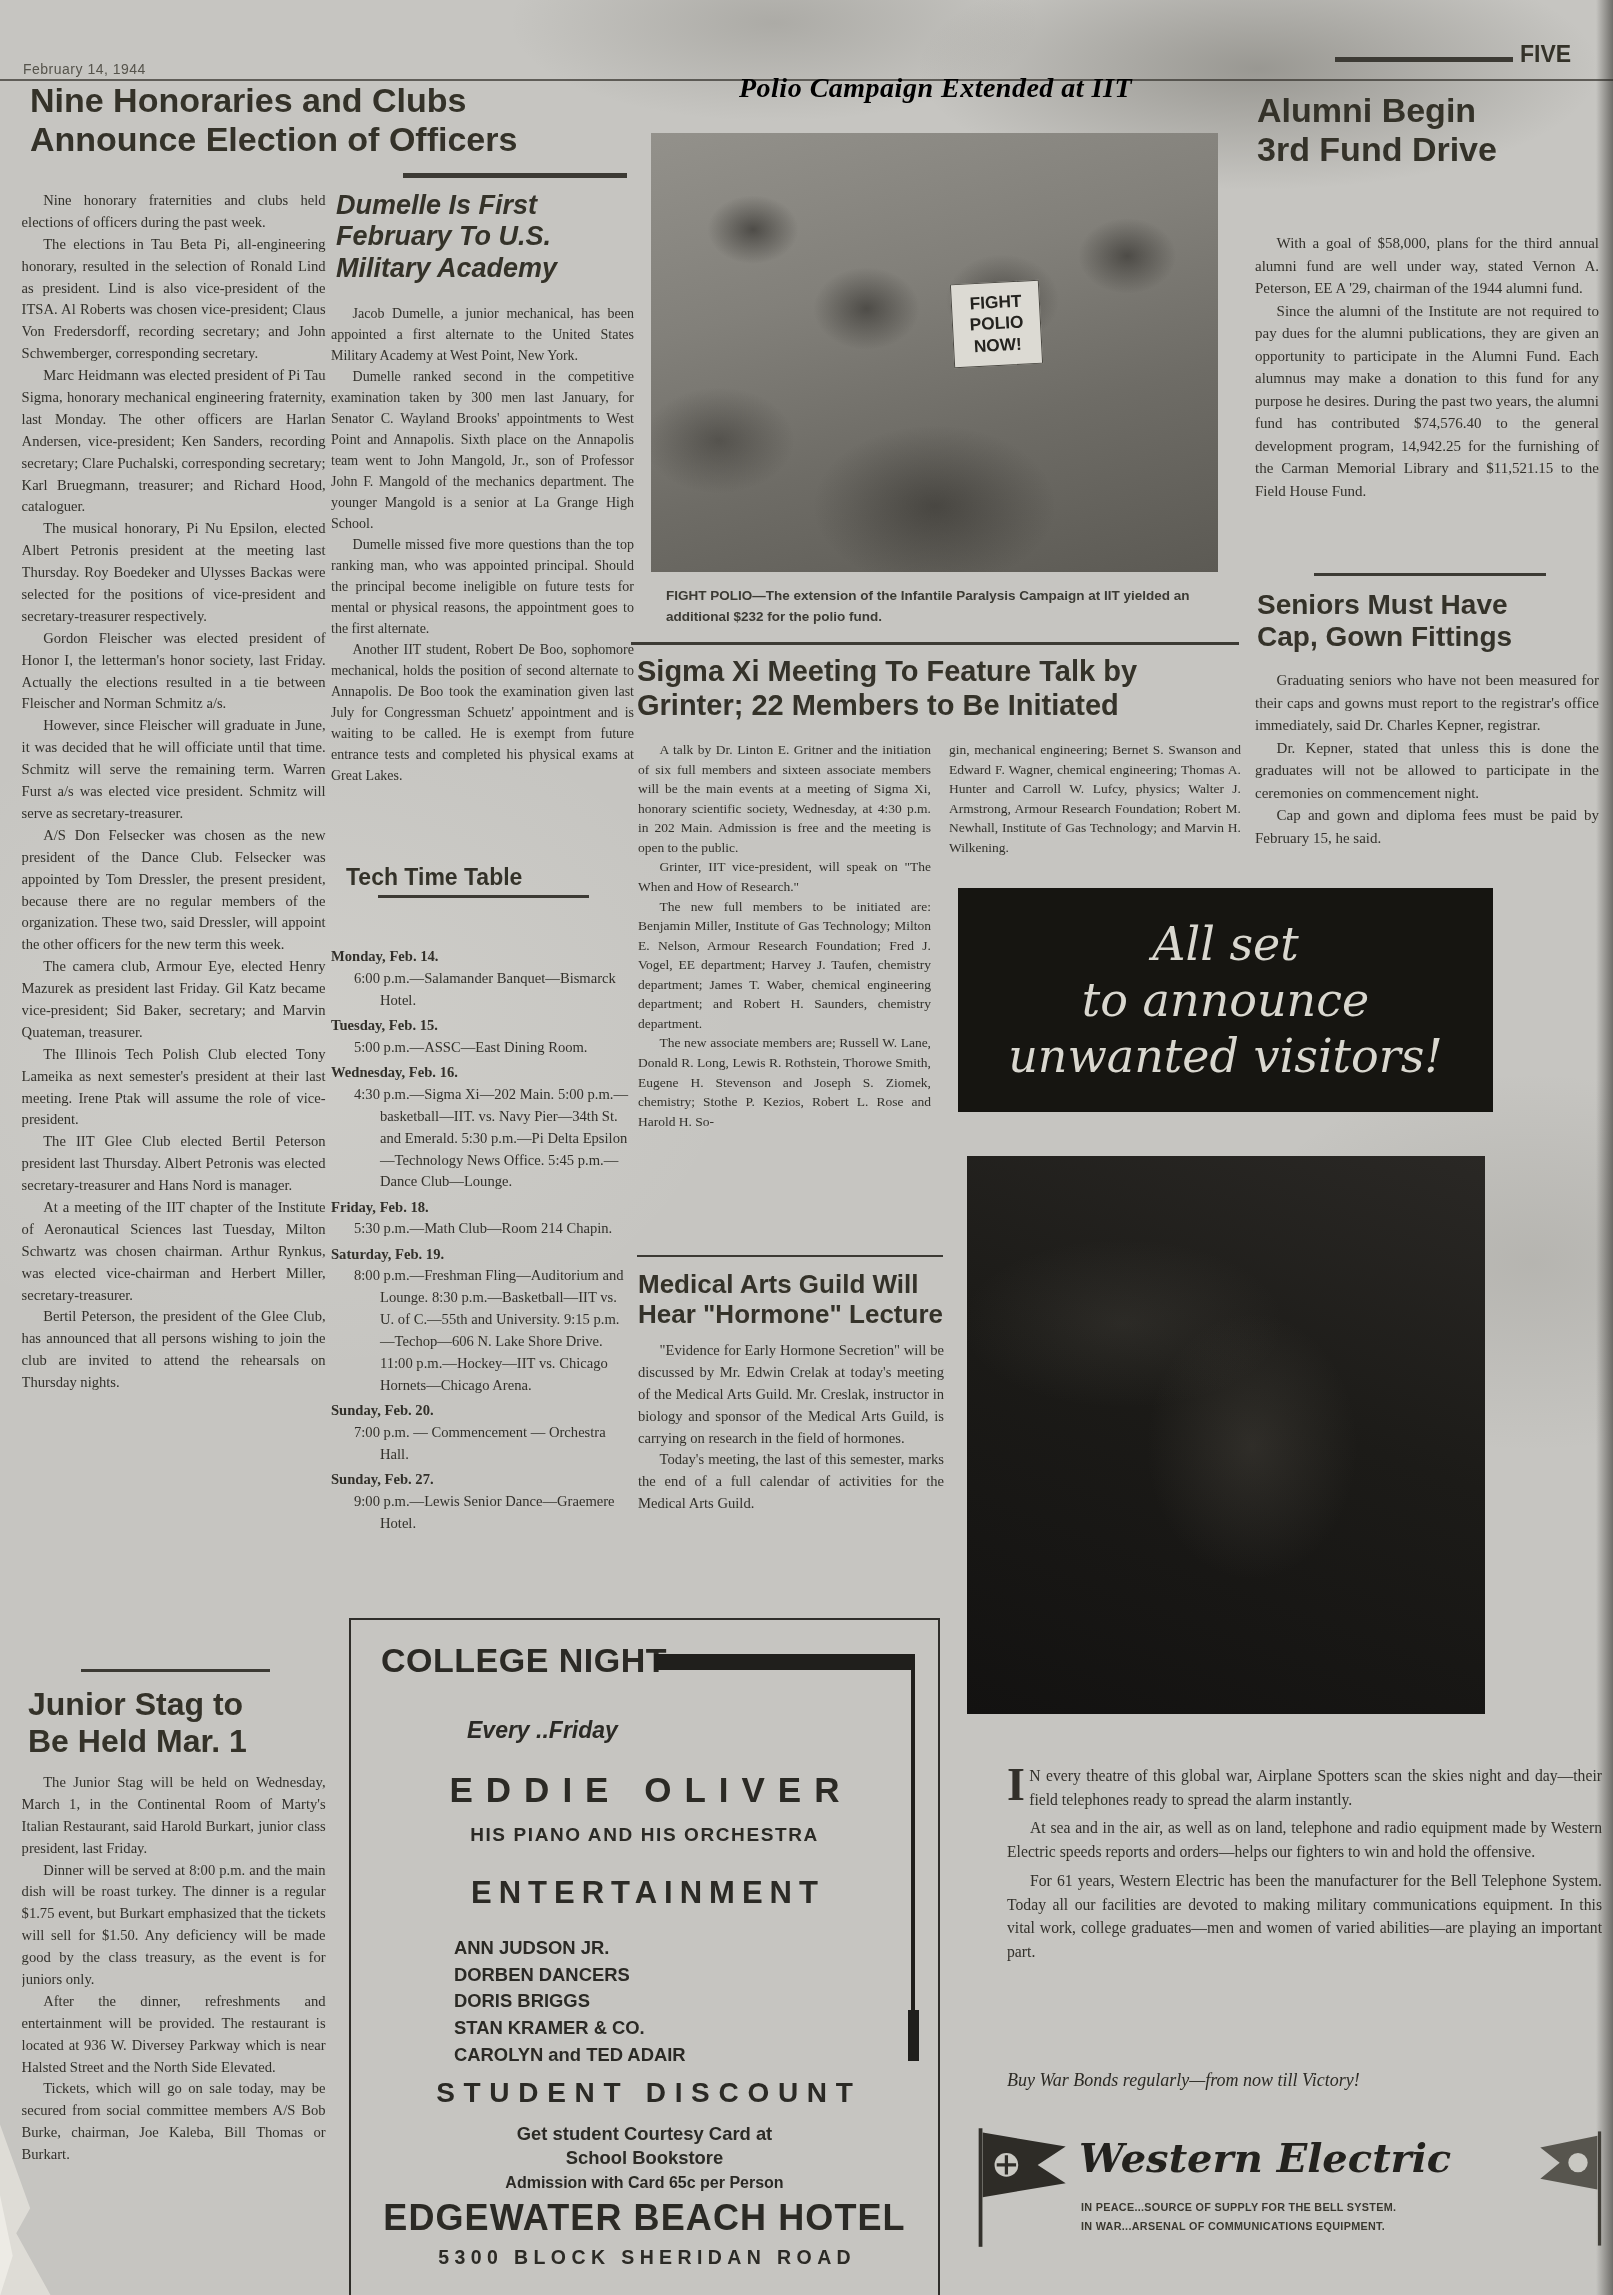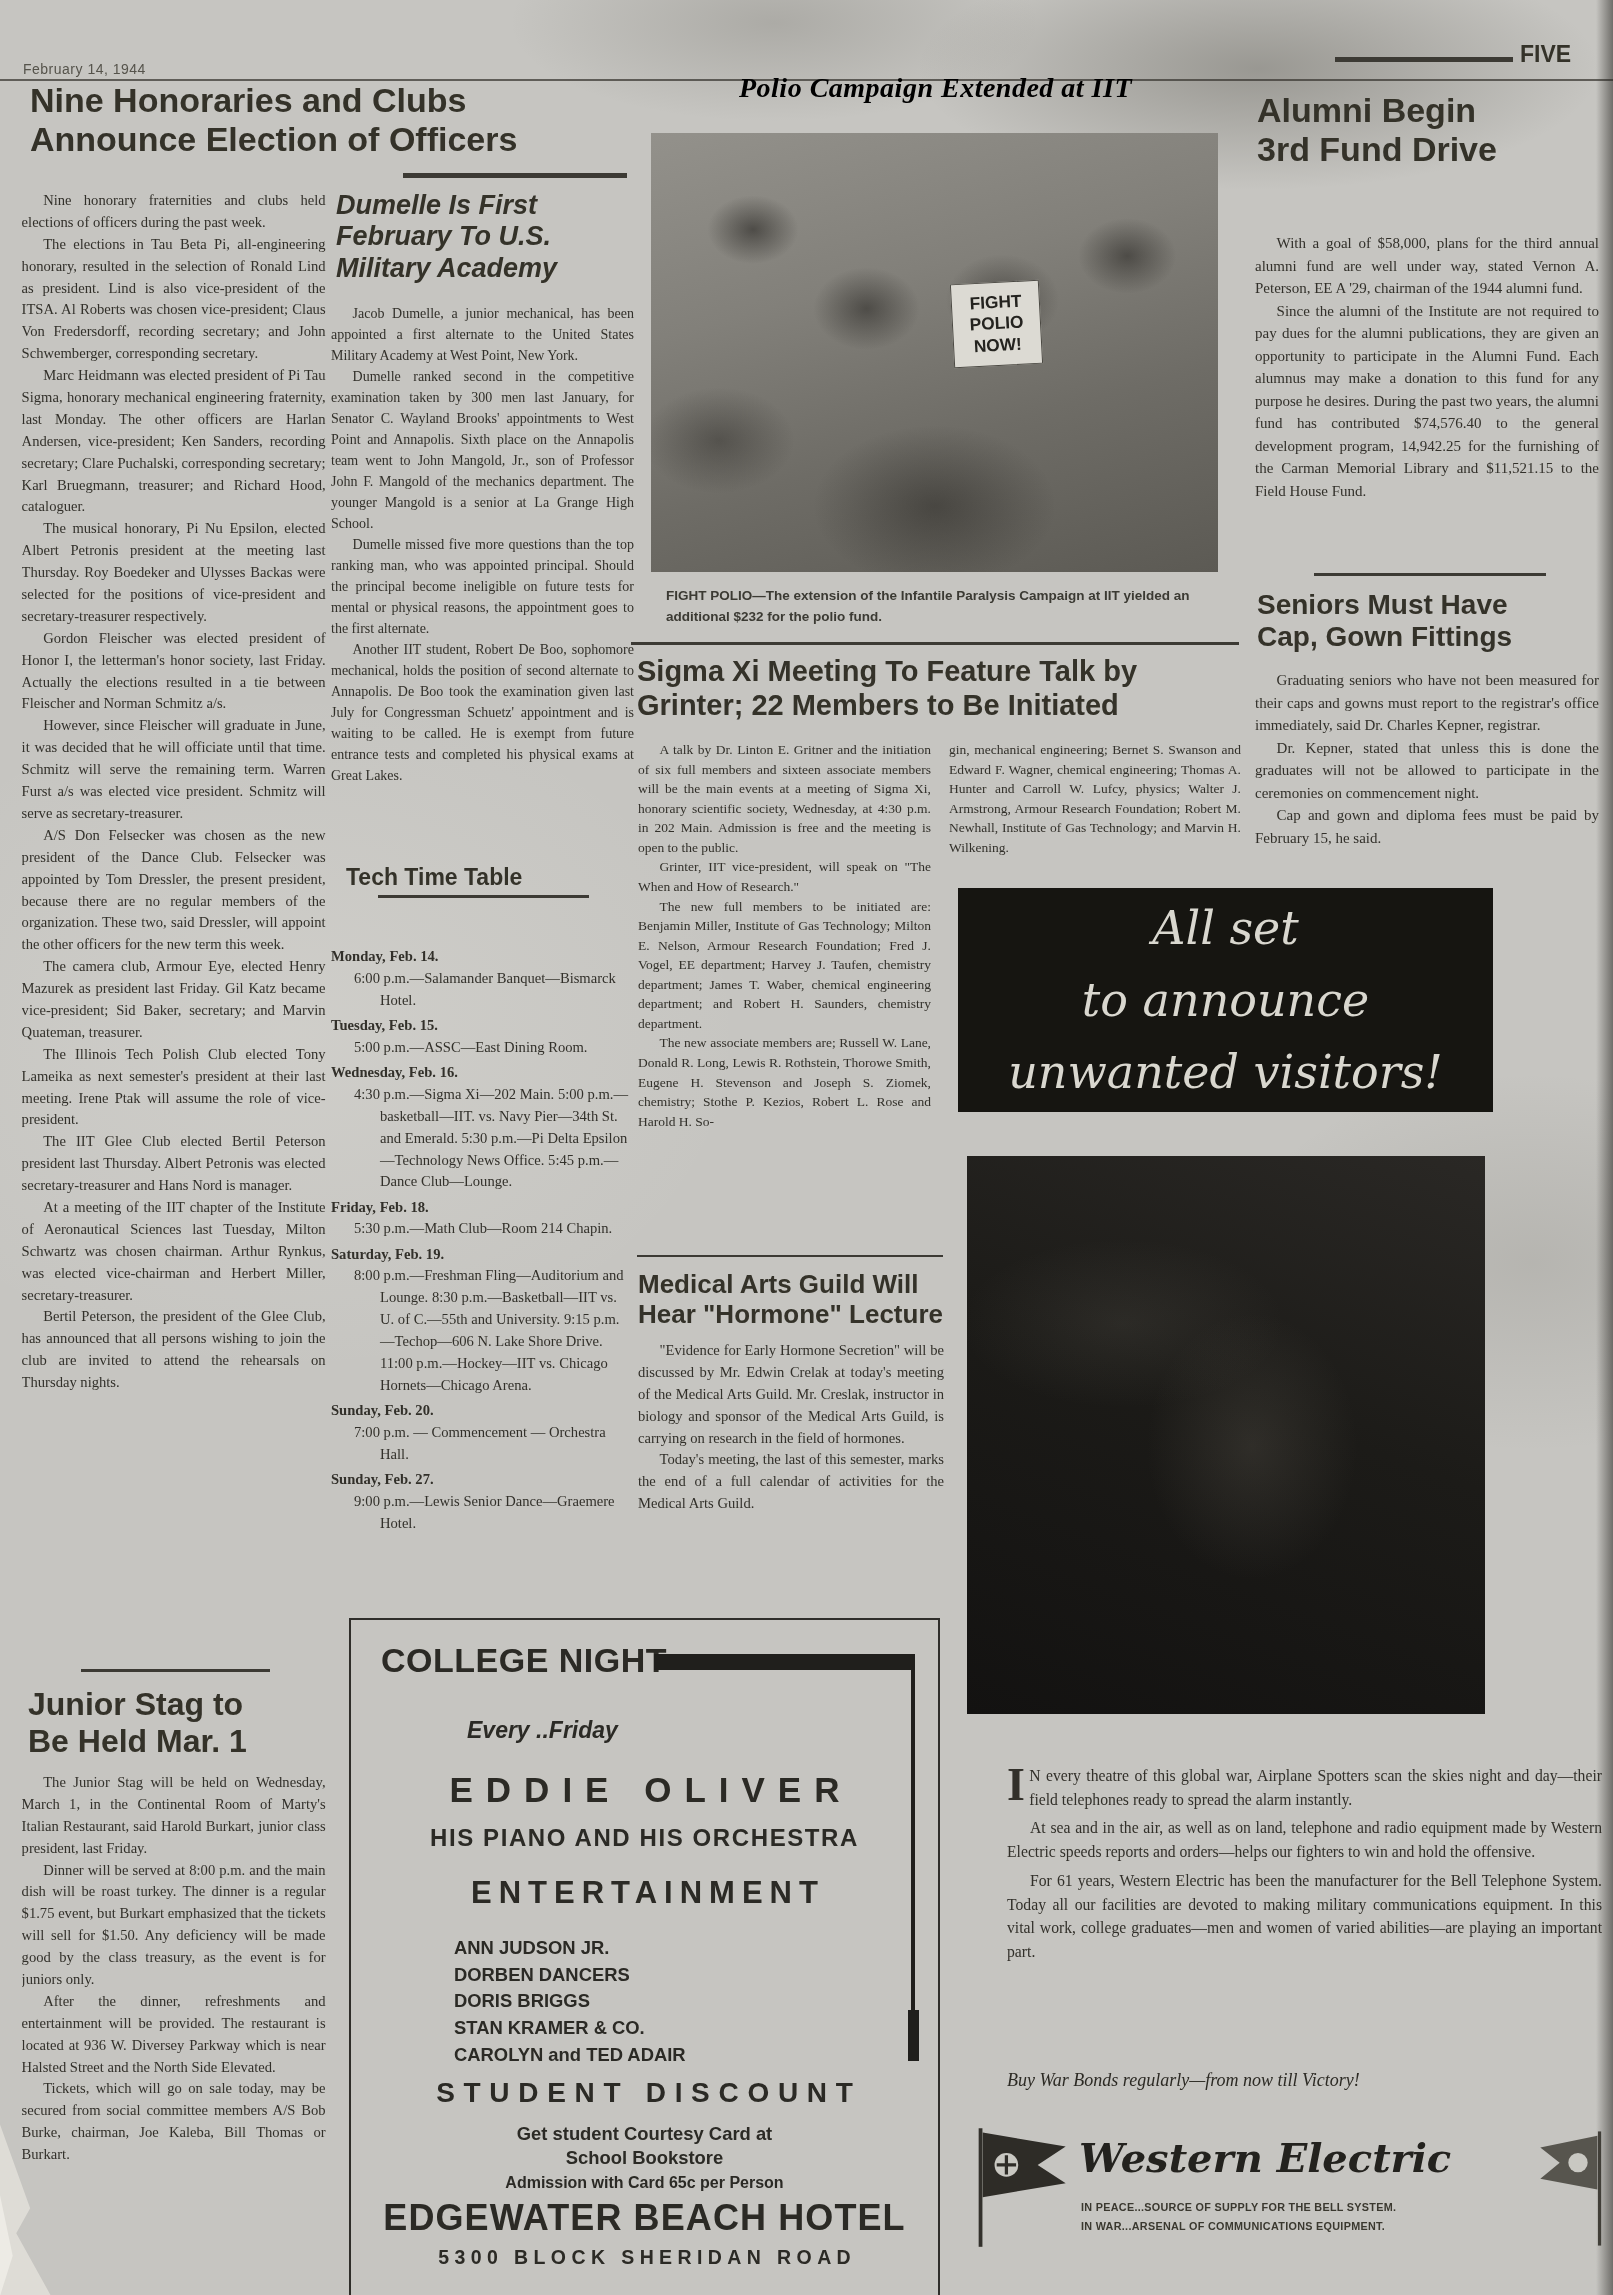--- a/index.html
+++ b/index.html
@@ -171,21 +171,21 @@
   <div class="abs hl" style="left:1257px;top:589px;width:357px;font-size:28px;">
     <div>Seniors Must Have</div>
     <div>Cap, Gown Fittings</div>
   </div>
   <div class="abs body-text" style="left:1255px;top:669px;width:344px;height:254px;overflow:hidden;font-size:15px;">
     <p>Graduating seniors who have not been measured for their caps and gowns must report to the registrar's office immediately, said Dr. Charles Kepner, registrar.</p>
     <p>Dr. Kepner, stated that unless this is done the graduates will not be allowed to participate in the ceremonies on commencement night.</p>
     <p>Cap and gown and diploma fees must be paid by February 15, he said.</p>
   </div>
 
-  <div class="abs we-banner" style="left:958px;top:888px;width:535px;height:224px;gap:16px;">
+  <div class="abs we-banner" style="left:958px;top:888px;width:535px;height:224px;">
     <div>All set</div>
     <div>to announce</div>
     <div>unwanted visitors!</div>
   </div>
   <div class="abs photo-we" style="left:967px;top:1156px;width:518px;height:558px;"></div>
   <div class="abs we-text" style="left:1007px;top:1764px;width:595px;height:303px;overflow:hidden;">
     <p class="first">IN every theatre of this global war, Airplane Spotters scan the skies night and day—their field telephones ready to spread the alarm instantly.</p>
     <p>At sea and in the air, as well as on land, telephone and radio equipment made by Western Electric speeds reports and orders—helps our fighters to win and hold the offensive.</p>
     <p>For 61 years, Western Electric has been the manufacturer for the Bell Telephone System. Today all our facilities are devoted to making military communications equipment. In this vital work, college graduates—men and women of varied abilities—are playing an important part.</p>
   </div>
@@ -210,21 +210,21 @@
     </svg>
   </div>
 
   <div class="abs cn-box" style="left:349px;top:1618px;width:587px;height:675px;">
     <div class="abs cn-sans" style="left:30px;top:20.5px;font-size:34px;letter-spacing:0.5px;">COLLEGE NIGHT</div>
     <div class="abs" style="left:303px;right:23px;top:34px;height:16px;background:#201f1c;"></div>
     <div class="abs" style="right:23px;top:50px;width:3.8px;height:341px;background:#201f1c;"></div>
     <div class="abs" style="right:19.5px;top:390px;width:10.8px;height:51px;background:#201f1c;"></div>
     <div class="abs cn-sans" style="left:116px;top:97px;font-size:23px;font-style:italic;">Every ..Friday</div>
     <div class="abs cn-sans center" style="top:150px;font-size:35px;letter-spacing:13px;text-indent:13px;">EDDIE OLIVER</div>
-    <div class="abs cn-sans center" style="top:204px;font-size:24px;letter-spacing:1.6px;text-align:center;">HIS PIANO AND HIS ORCHESTRA</div>
+    <div class="abs cn-sans center" style="top:204px;font-size:19px;letter-spacing:1.6px;text-align:center;">HIS PIANO AND HIS ORCHESTRA</div>
     <div class="abs cn-sans center" style="top:255px;font-size:31px;letter-spacing:7px;text-indent:7px;text-align:center;">ENTERTAINMENT</div>
     <div class="abs cn-sans" style="left:103px;top:315px;font-size:18.4px;line-height:1.45;">
       <div>ANN JUDSON JR.</div>
       <div>DORBEN DANCERS</div>
       <div>DORIS BRIGGS</div>
       <div>STAN KRAMER &amp; CO.</div>
       <div>CAROLYN and TED ADAIR</div>
     </div>
     <div class="abs cn-sans center" style="top:457px;font-size:28px;letter-spacing:8.7px;text-indent:8.7px;">STUDENT DISCOUNT</div>
     <div class="abs cn-sans center" style="top:502px;font-size:18.4px;line-height:1.3;">

